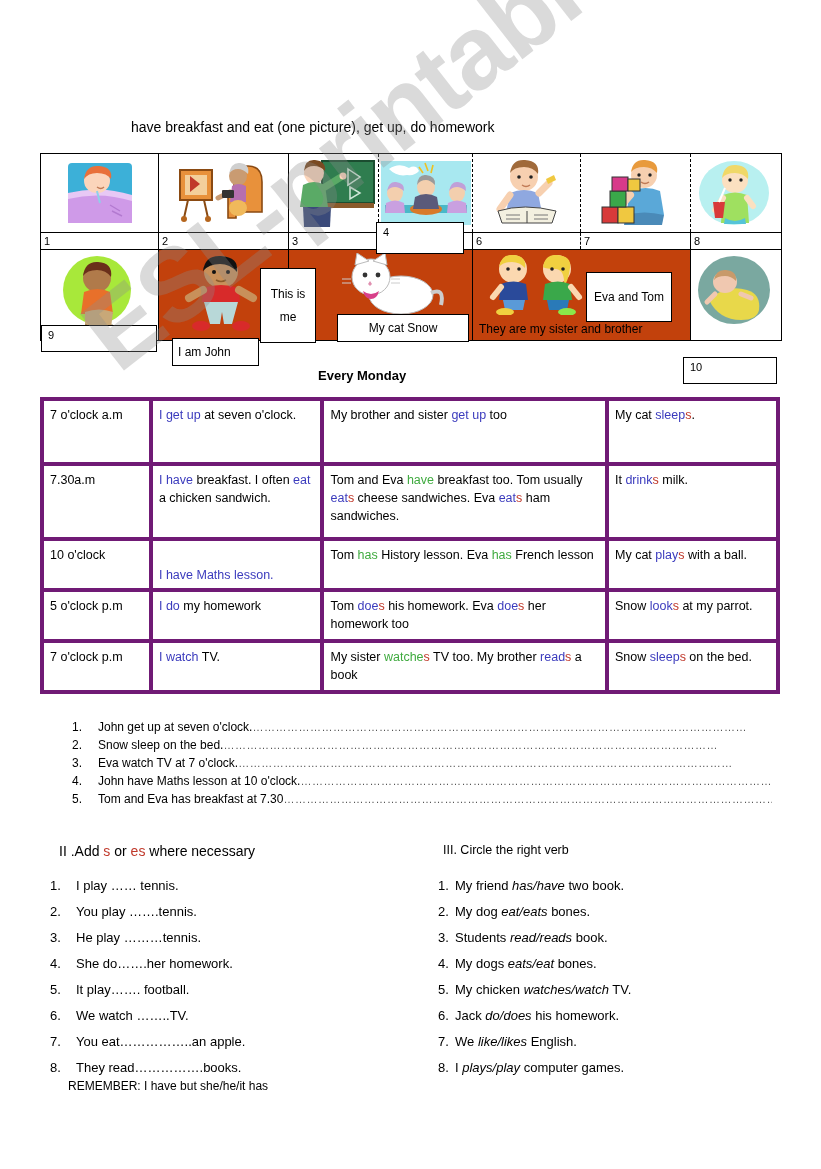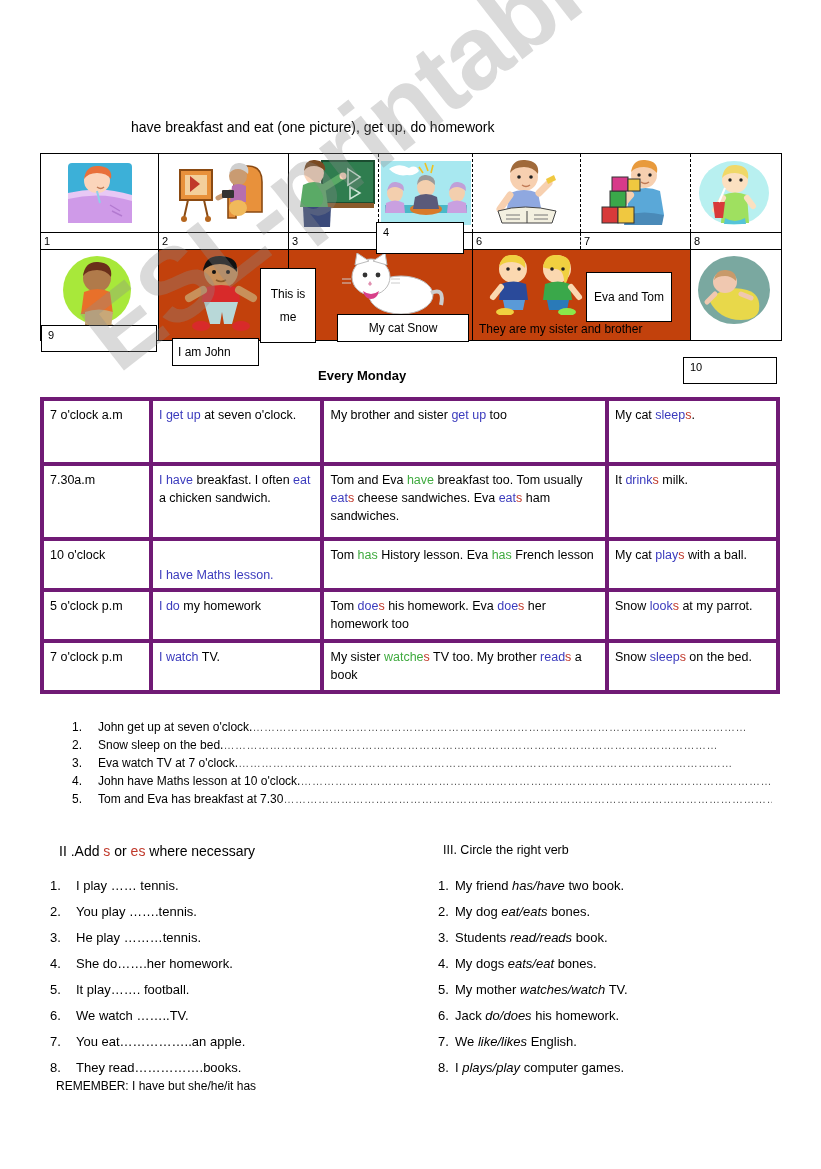--- a/index.html
+++ b/index.html
@@ -138,21 +138,21 @@
   .dots{flex:1 1 auto;overflow:hidden;white-space:nowrap;color:#555;font-size:11px;letter-spacing:.5px;}
 
   
   .secII-h{position:absolute;left:50px;top:843px;font-size:14px;z-index:10;margin-left:9px;}
   .secIII-h{position:absolute;left:443px;top:843px;font-size:12.5px;z-index:10;}
   .colII{position:absolute;left:50px;top:878px;width:360px;font-size:13px;z-index:10;}
   .colIII{position:absolute;left:438px;top:878px;width:370px;font-size:13px;z-index:10;}
   .ln{display:flex;align-items:baseline;margin-bottom:11px;}
   .lnum{width:26px;flex:0 0 26px;}
   .lnum2{width:17px;flex:0 0 17px;}
-  .remember{position:absolute;left:56px;top:1079px;font-size:12px;z-index:10;}
+  .remember{position:absolute;left:68px;top:1079px;font-size:12px;z-index:10;}
   svg{display:block;}
 </style>
 </head>
 <body>
 
 <div class="page">
 
   <div class="watermark">ESL-printables.com</div>
 
 
@@ -496,21 +496,21 @@
     <div class="ln">
         <span class="lnum2">3.</span>
         <span><span>Students </span><i>read/reads</i><span> book.</span></span>
       </div>
     <div class="ln">
         <span class="lnum2">4.</span>
         <span><span>My dogs </span><i>eats/eat</i><span> bones.</span></span>
       </div>
     <div class="ln">
         <span class="lnum2">5.</span>
-        <span><span>My mother </span><i>watches/watch</i><span> TV.</span></span>
+        <span><span>My chicken </span><i>watches/watch</i><span> TV.</span></span>
       </div>
     <div class="ln">
         <span class="lnum2">6.</span>
         <span><span>Jack </span><i>do/does</i><span> his homework.</span></span>
       </div>
     <div class="ln">
         <span class="lnum2">7.</span>
         <span><span>We </span><i>like/likes</i><span> English.</span></span>
       </div>
     <div class="ln">

